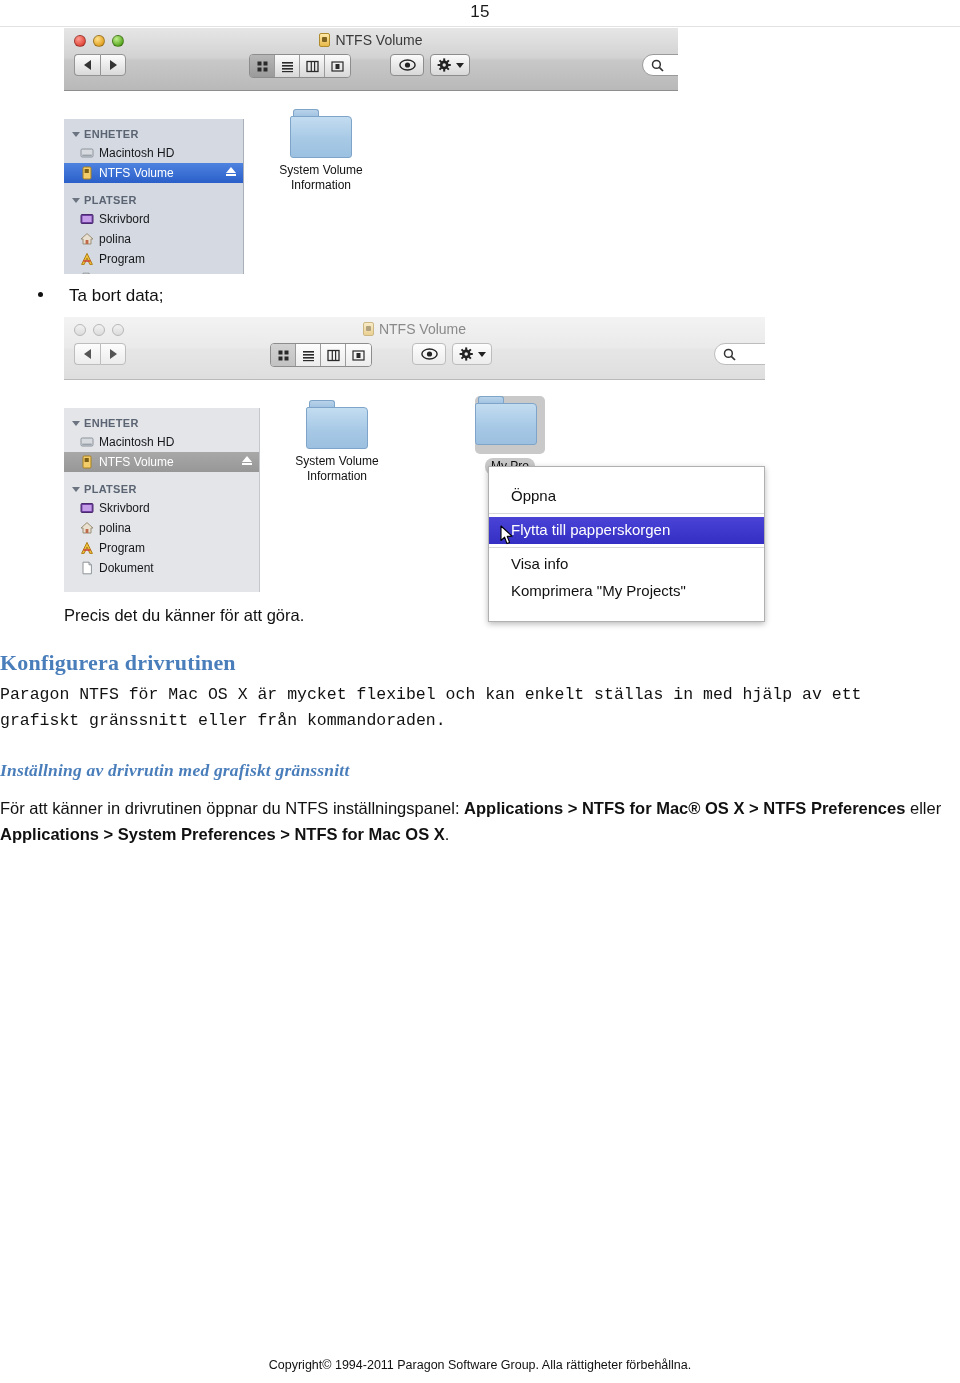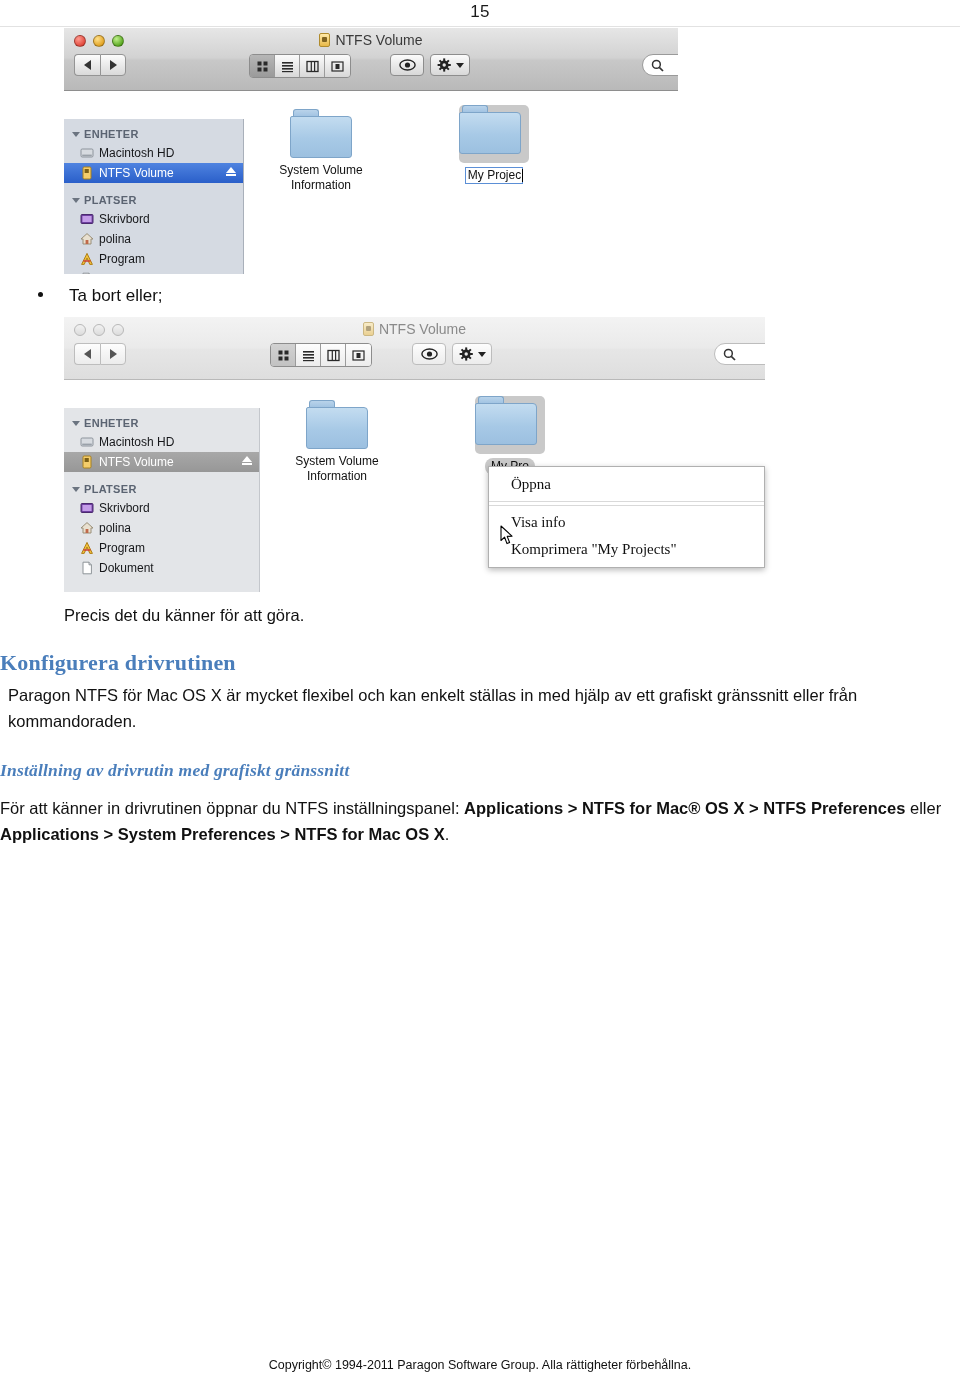--- a/index.html
+++ b/index.html
@@ -308,23 +308,22 @@
     padding: 1px 6px;
     color: #111;
   }
 
   
   .ctxmenu {
     position: absolute;
     background: #ffffff;
     border: 1px solid #b0b0b0;
     box-shadow: 0 2px 6px rgba(0,0,0,.28);
-    padding: 4px 0;
-    box-sizing: border-box;
-    font-family: Liberation Serif, serif;
+    padding: 16px 0;
+    box-sizing: border-box;
   }
   .ctx-item {
     font-size: 15px;
     color: #101010;
     padding: 3px 14px 4px 22px;
     white-space: nowrap;
     line-height: 20px;
   }
   .ctx-item.highlight {
     background: linear-gradient(to bottom, #4a43d6, #352ec4);
@@ -531,34 +530,27 @@
     </div>
 
     <div class="content">
       <div class="folder-item" style="left:22px; top:18px;">
         <div class="folder-icon">
             <i class="tab"></i>
             <i class="body"></i>
           </div>
         <div class="folder-label">System Volume Information</div>
       </div>
-      <div class="folder-item selected" style="left:195px; top:14px;">
-        <div class="folder-icon">
-            <i class="tab"></i>
-            <i class="body"></i>
-          </div>
-        <div class="folder-label"><span class="rename-field">My Projec</span></div>
-      </div>
     </div>
   </div>
 </div>
 
 <div class="bullet-line" style="left:38px; top:286px;">
   <span class="bullet-dot"></span>
-  <span>Ta bort eller;</span>
+  <span>Ta bort data;</span>
 </div>
 
 <div class="finder inactive" id="win-bottom" style="left:64px; top:317px; width:701px; height:275px;">
   <div class="titlebar">
     <div class="traffic">
       <span class="light close"></span>
       <span class="light min"></span>
       <span class="light zoom"></span>
     </div>
     <div class="win-title">
@@ -700,38 +692,39 @@
           </div>
         <div class="folder-label"><span class="label-pill">My Pro</span></div>
       </div>
     </div>
   </div>
 </div>
 
 <div class="ctxmenu" style="left:488px; top:466px; width:277px;">
   <div class="ctx-item">Öppna</div>
   <div class="ctx-sep"></div>
+  <div class="ctx-item highlight">Flytta till papperskorgen</div>
   <div class="ctx-sep"></div>
   <div class="ctx-item">Visa info</div>
   <div class="ctx-item">Komprimera "My Projects"</div>
 </div>
 
 <div class="cursor" style="left:500px; top:525px;">
   <svg width="14" height="20" viewBox="0 0 14 20">
       <path d="M1 1 L1 15.5 L4.6 12.2 L7 18.6 L9.6 17.5 L7.2 11.4 L12 11.2 Z" fill="#ffffff" stroke="#000000" stroke-width="1.1" stroke-linejoin="round"></path>
     </svg>
 </div>
 
 <div class="para" style="left:64px; top:602px;">
   <span>Precis det du känner för att göra.</span>
 </div>
 
 <div class="h1-blue" style="left:0px; top:650px;">Konfigurera drivrutinen</div>
 
-<div class="para" style="left:8px; top:682px; width:945px;">
+<div class="para" style="left:0px; top:682px; width:945px;font-family:Liberation Mono, monospace;">
   <span>Paragon NTFS för Mac OS X är mycket flexibel och kan enkelt ställas in med hjälp av ett grafiskt gränssnitt eller från</span>
   <span>kommandoraden.</span>
 </div>
 
 <div class="h2-blue" style="left:0px; top:760px;">Inställning av drivrutin med grafiskt gränssnitt</div>
 
 <div class="para" style="left:0px; top:795px; width:955px;">
   <span>För att känner in drivrutinen öppnar du NTFS inställningspanel:</span>
   <b>Applications &gt; NTFS for Mac® OS X &gt; NTFS Preferences</b>
   <span>eller</span>

